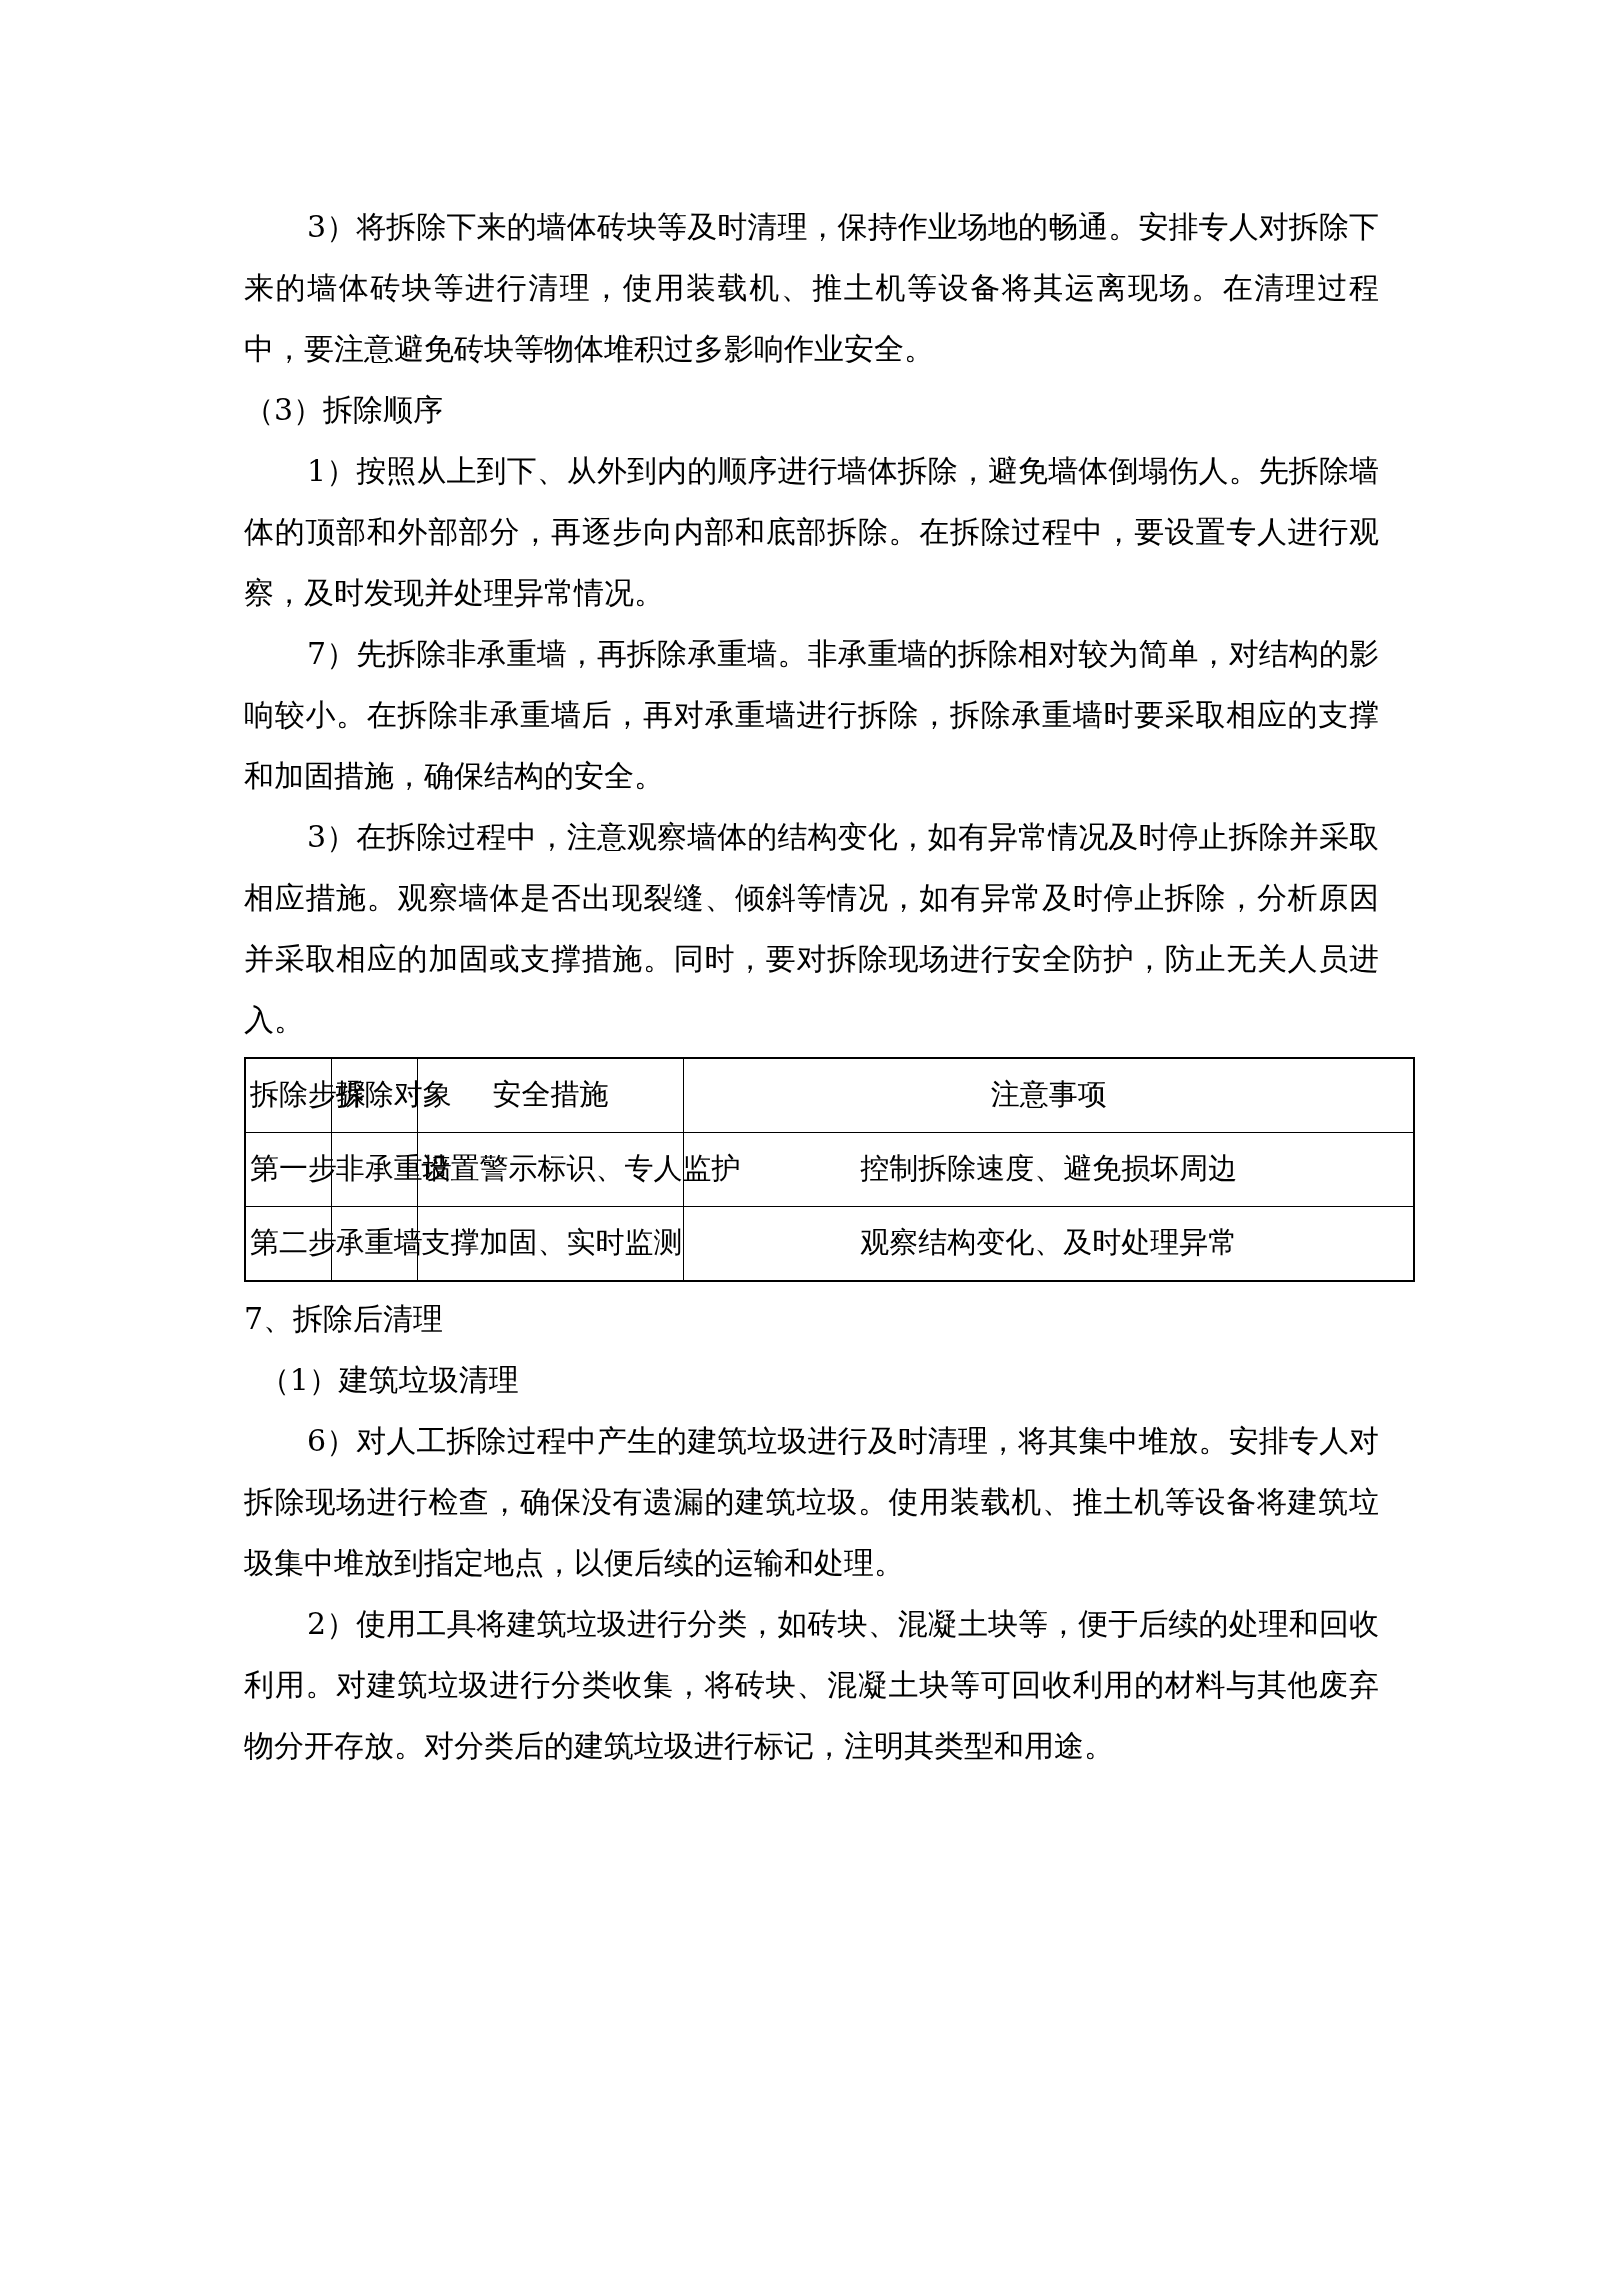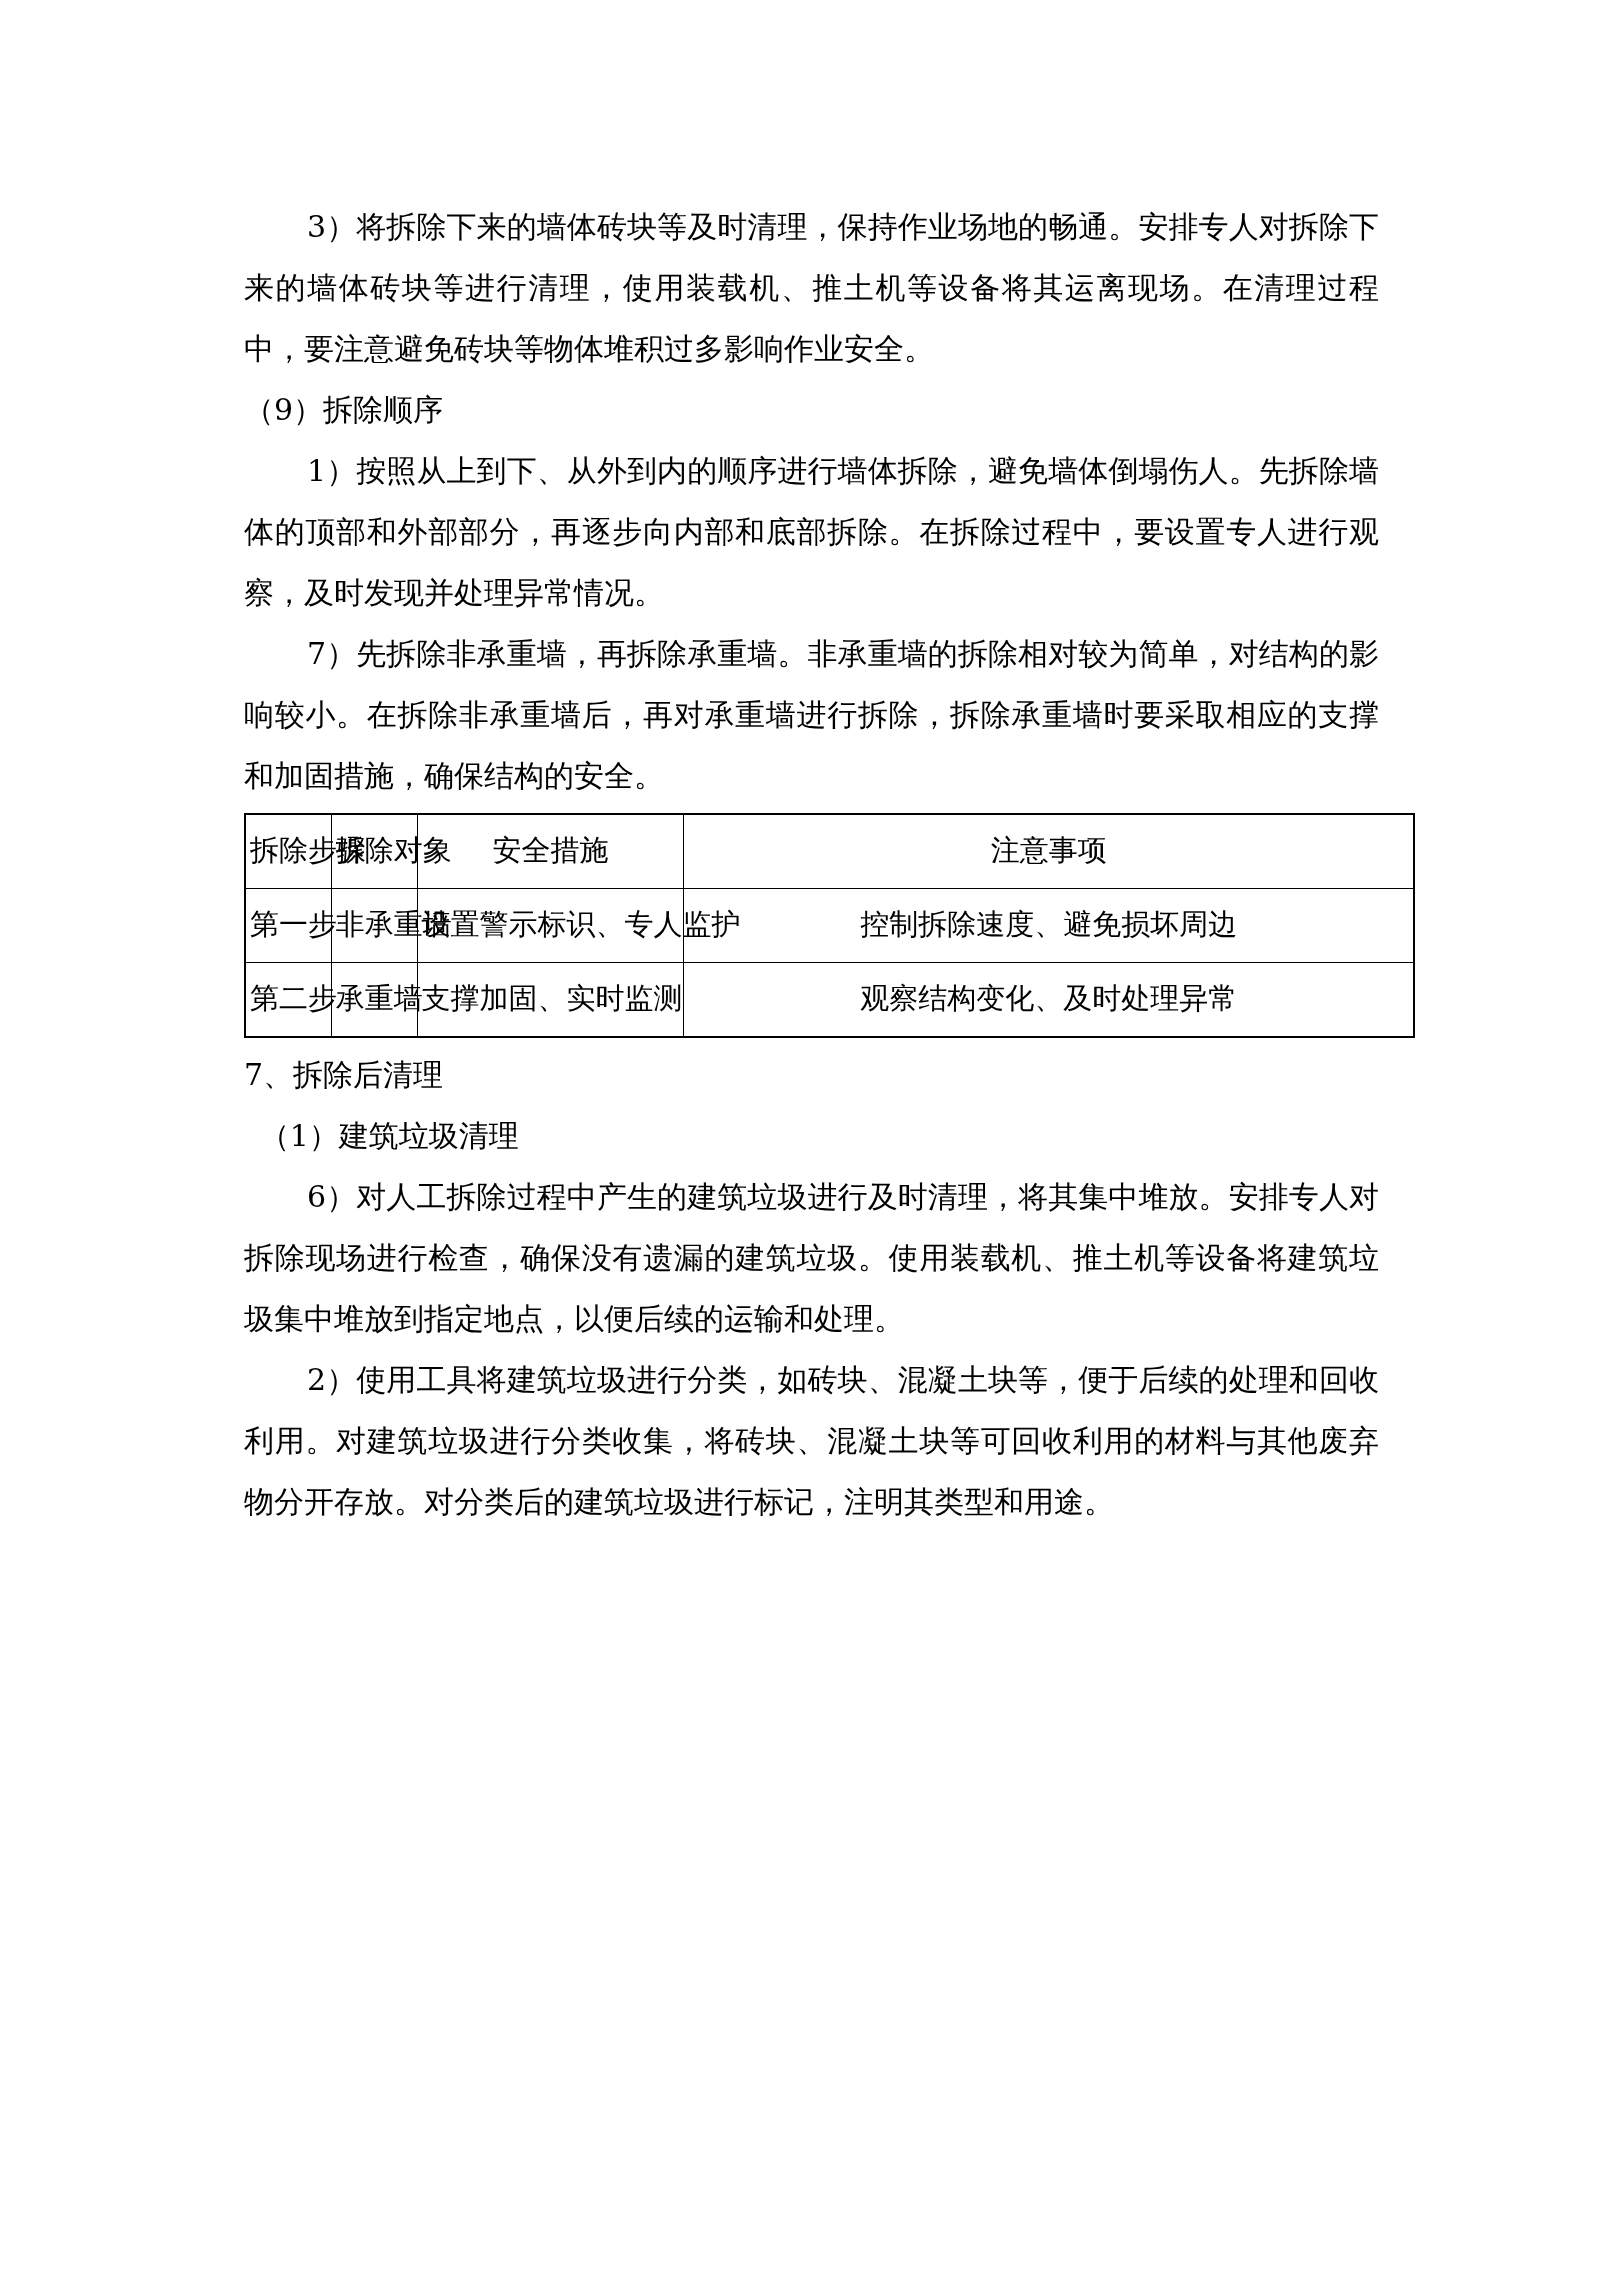--- a/index.html
+++ b/index.html
@@ -80,26 +80,27 @@
   .col-4 { width: 721px; }
 </style>
 </head>
 <body>
 
 <div class="page">
   <div class="content">
 
     <p class="para">3）将拆除下来的墙体砖块等及时清理，保持作业场地的畅通。安排专人对拆除下来的墙体砖块等进行清理，使用装载机、推土机等设备将其运离现场。在清理过程中，要注意避免砖块等物体堆积过多影响作业安全。</p>
 
-    <p class="heading">（9）拆除顺序</p>
+    <p class="heading">（3）拆除顺序</p>
 
     <p class="para">1）按照从上到下、从外到内的顺序进行墙体拆除，避免墙体倒塌伤人。先拆除墙体的顶部和外部部分，再逐步向内部和底部拆除。在拆除过程中，要设置专人进行观察，及时发现并处理异常情况。</p>
 
     <p class="para">7）先拆除非承重墙，再拆除承重墙。非承重墙的拆除相对较为简单，对结构的影响较小。在拆除非承重墙后，再对承重墙进行拆除，拆除承重墙时要采取相应的支撑和加固措施，确保结构的安全。</p>
 
+    <p class="para">3）在拆除过程中，注意观察墙体的结构变化，如有异常情况及时停止拆除并采取相应措施。观察墙体是否出现裂缝、倾斜等情况，如有异常及时停止拆除，分析原因并采取相应的加固或支撑措施。同时，要对拆除现场进行安全防护，防止无关人员进入。</p>
 
     <table class="demo-table">
       <tbody>
         <tr>
           <td class="col-1">拆除步骤</td>
           <td class="col-2">拆除对象</td>
           <td class="col-3">安全措施</td>
           <td class="col-4">注意事项</td>
         </tr>
         <tr>

